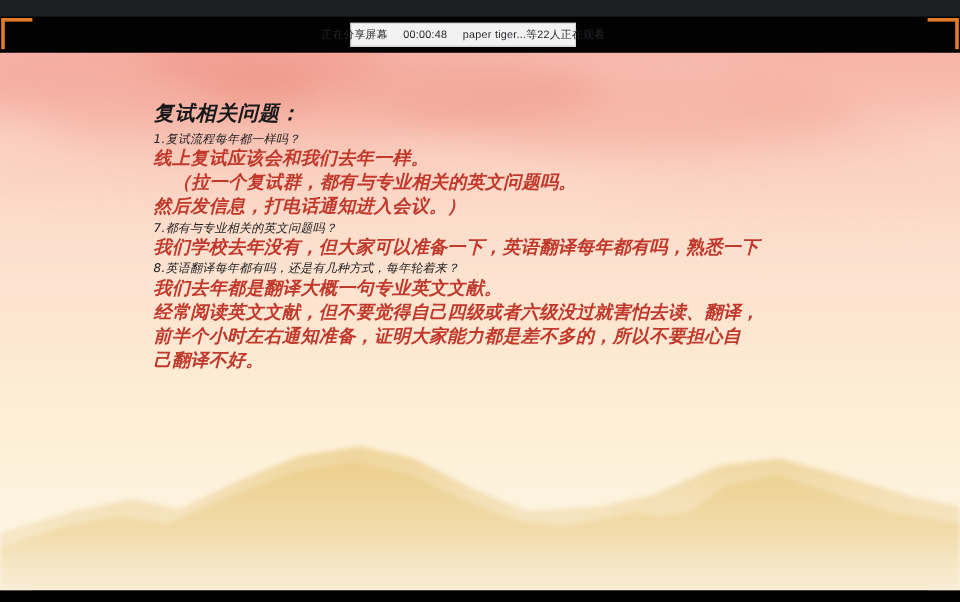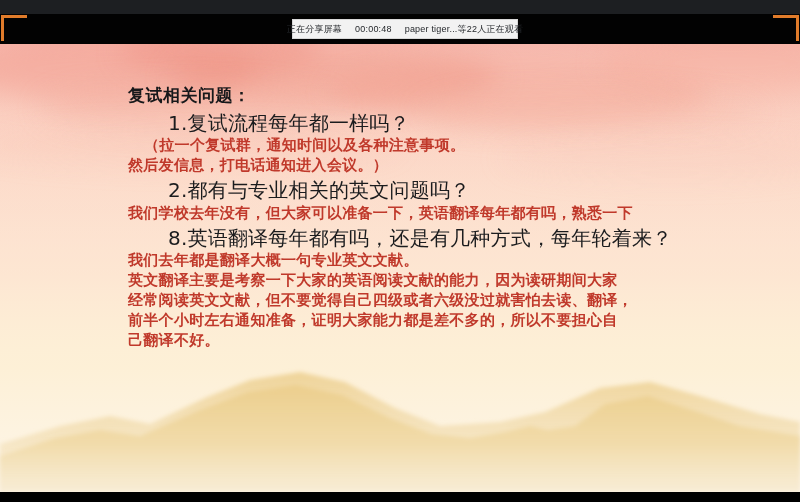--- a/index.html
+++ b/index.html
@@ -20,21 +20,21 @@
 
   
   .corner { position:absolute; width:26px; height:26px; pointer-events:none; }
   .corner.tl { left:1px;  top:15px;  border-left:3px solid #e07b2a; border-top:3px solid #e07b2a; }
   .corner.tr { right:1px; top:15px;  border-right:3px solid #e07b2a; border-top:3px solid #e07b2a; }
   .corner.bl { left:1px;  bottom:9px; border-left:3px solid #e07b2a; border-bottom:3px solid #e07b2a; }
   .corner.br { right:1px; bottom:9px; border-right:3px solid #e07b2a; border-bottom:3px solid #e07b2a; }
 
   
   .status-pill {
-    position:absolute; left:292px; top:19px; width:226px; height:20px;
+    position:absolute; left:292px; top:19px; width:188px; height:20px;
     background:#f2f2f2; border:1px solid #d8d8d8;
     display:flex; align-items:center; justify-content:center; gap:13px;
     font-size:9px; color:#25282c; letter-spacing:.2px;
     white-space:nowrap;
   }
   .status-pill span { line-height:1; }
   .pill-timer { font-variant-numeric:tabular-nums; }
 
   
   .slide {
@@ -52,20 +52,21 @@
       linear-gradient(to bottom,
         #f7b9ae 0%,
         #f9c4b8 9%,
         #fbcec2 20%,
         #fcd7cb 32%,
         #fddfd4 44%,
         #fde7da 56%,
         #fdeede 68%,
         #fdf2e4 80%,
         #fdf5ea 100%);
+    font-style: italic;
   }
 
   
   .cloud { position:absolute; border-radius:50%; filter:blur(13px); }
   .c1 { left:-40px;  top:-10px; width:300px; height:70px;  background:rgba(240,150,135,.42); }
   .c2 { left:170px;  top:4px;   width:330px; height:58px;  background:rgba(238,142,126,.40); }
   .c3 { left:330px;  top:18px;  width:380px; height:62px;  background:rgba(240,155,138,.36); }
   .c4 { left:600px;  top:-14px; width:260px; height:66px;  background:rgba(245,170,152,.34); }
   .c5 { left:40px;   top:40px;  width:300px; height:48px;  background:rgba(243,168,150,.26); }
   .c6 { left:420px;  top:46px;  width:340px; height:46px;  background:rgba(244,176,158,.22); }
@@ -81,22 +82,22 @@
   .slide-text {
     position:absolute; left:128px; top:40px; width:600px;
     font-family:"DejaVu Sans","Liberation Sans",sans-serif;
     line-height:1.33;
   }
   .s-head {
     font-size:17px; font-weight:bold; color:#17181a;
     letter-spacing:.5px; margin-bottom:3px;
   }
   .s-q {
-    font-size:20px; font-weight:500; color:#1b1c1e;
-    letter-spacing:.2px; margin-top:1px;margin-left:40px;
+    font-size:10px; font-weight:500; color:#1b1c1e;
+    letter-spacing:.2px; margin-top:1px;
   }
   .s-a {
     font-size:15px; font-weight:bold; color:#c0392b;
     letter-spacing:.3px;
   }
   .s-a.indent { text-indent:16px; }
 
   
   .bottom-bar {
     position:absolute; left:0; bottom:0; width:800px; height:10px; background:#000;
@@ -149,27 +150,27 @@
             </filter>
         </defs>
         <path filter="url(#soft)" fill="url(#mg2)" d="M0,92 L60,74 L110,64 L150,72 L205,46 L250,28 L300,20 L345,30 L395,56 L440,74 L500,70 L545,60 L600,36 L650,30 L700,44 L760,62 L800,70 L800,140 L0,140 Z"></path>
         <path filter="url(#soft)" fill="url(#mg)" d="M0,104 L55,86 L100,78 L140,84 L200,58 L248,40 L296,33 L342,43 L390,66 L432,82 L470,86 L505,80 L530,74 L548,78 L575,74 L605,52 L648,44 L692,58 L740,74 L800,84 L800,140 L0,140 Z"></path>
       </svg>
     </div>
 
     <div class="slide-text">
       <div class="s-head">复试相关问题：</div>
       <div class="s-q">1.复试流程每年都一样吗？</div>
-      <div class="s-a indent">（拉一个复试群，通知时间以及各种注意事项。</div>
+      <div class="s-a">线上复试应该会和我们去年一样。</div>
+      <div class="s-a indent">（拉一个复试群，都有与专业相关的英文问题吗。</div>
       <div class="s-a">然后发信息，打电话通知进入会议。）</div>
-      <div class="s-q">2.都有与专业相关的英文问题吗？</div>
+      <div class="s-q">7.都有与专业相关的英文问题吗？</div>
       <div class="s-a">我们学校去年没有，但大家可以准备一下，英语翻译每年都有吗，熟悉一下</div>
       <div class="s-q">8.英语翻译每年都有吗，还是有几种方式，每年轮着来？</div>
       <div class="s-a">我们去年都是翻译大概一句专业英文文献。</div>
-      <div class="s-a">英文翻译主要是考察一下大家的英语阅读文献的能力，因为读研期间大家</div>
       <div class="s-a">经常阅读英文文献，但不要觉得自己四级或者六级没过就害怕去读、翻译，</div>
       <div class="s-a">前半个小时左右通知准备，证明大家能力都是差不多的，所以不要担心自</div>
       <div class="s-a">己翻译不好。</div>
     </div>
   </div>
 
   <div class="bottom-bar"></div>
 </div>
 
 </body></html>

